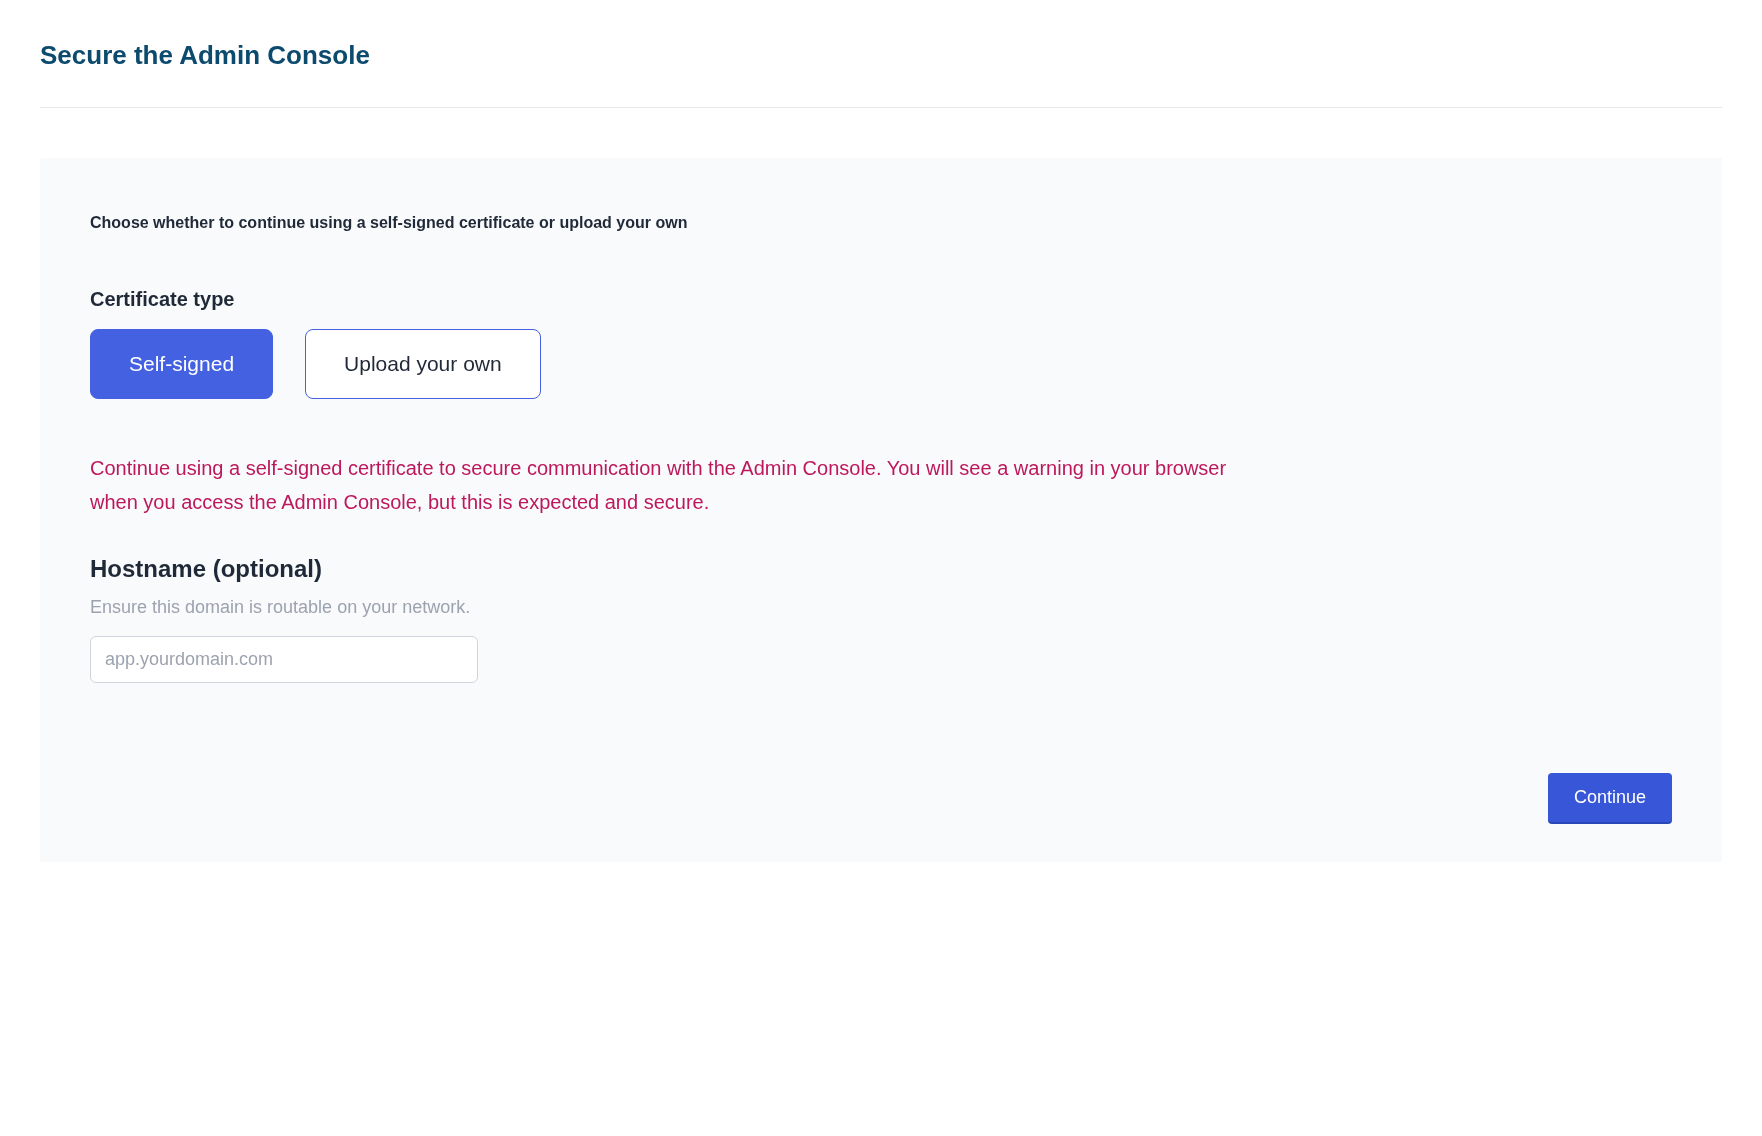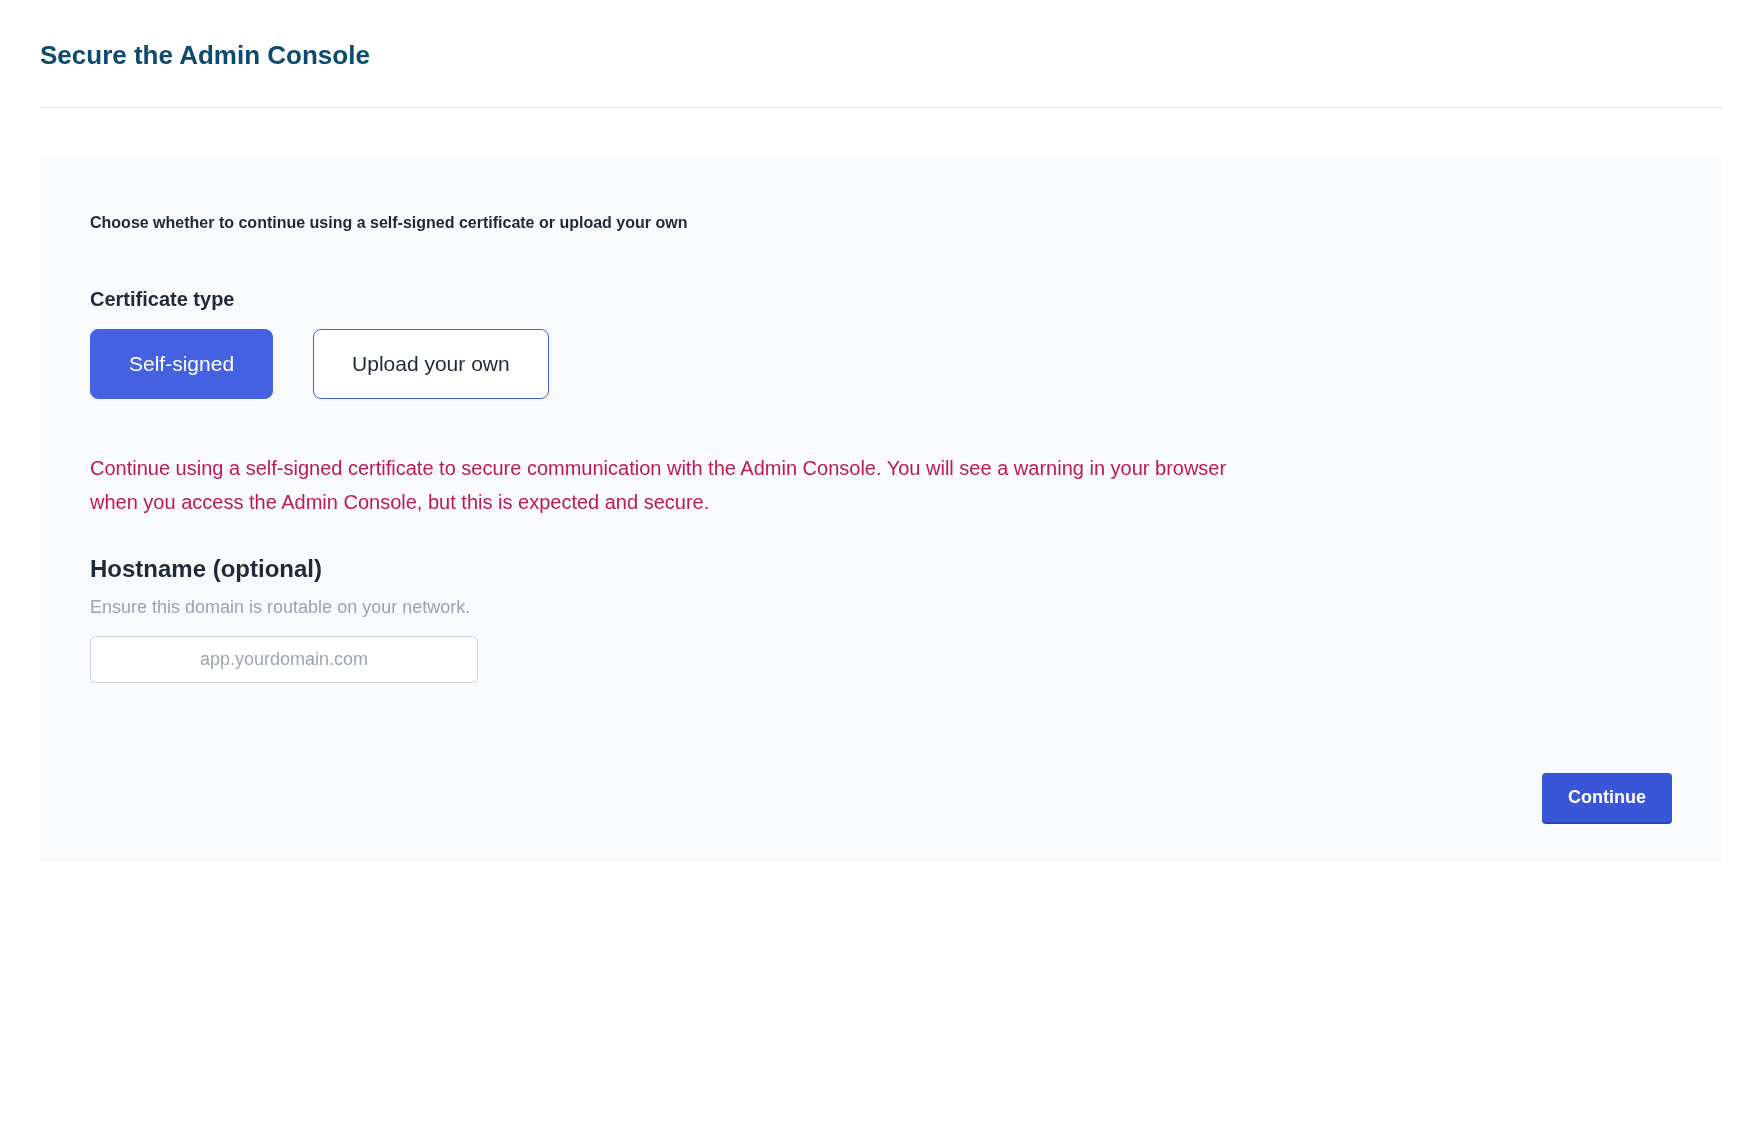--- a/index.html
+++ b/index.html
@@ -40,21 +40,21 @@
       margin-bottom: 56px;
     }
     .field-label {
       font-size: 20px;
       font-weight: 700;
       color: #1f2937;
       margin-bottom: 18px;
     }
     .toggle-group {
       display: flex;
-      gap: 40px;
+      gap: 32px;
       margin-bottom: 52px;
     }
     .toggle-btn {
       font-size: 21px;
       padding: 22px 38px;
       border-radius: 8px;
       cursor: pointer;
       border: 1px solid transparent;
       font-family: inherit;
     }
@@ -88,35 +88,34 @@
     }
     .text-input {
       width: 388px;
       padding: 12px 14px;
       font-size: 18px;
       border: 1px solid #d1d5db;
       border-radius: 6px;
       background: #ffffff;
       color: #1f2937;
       font-family: inherit;
-      text-align: center;
     }
     .text-input::placeholder {
       color: #9ca3af;
     }
     .actions {
       display: flex;
       justify-content: flex-end;
       margin-top: 90px;
     }
     .continue-btn {
       background: #3757d8;
       color: #ffffff;
       font-size: 18px;
-      font-weight: 700;
+      font-weight: 400;
       padding: 14px 26px;
       border: none;
       border-radius: 4px;
       cursor: pointer;
       font-family: inherit;
       box-shadow: 0 2px 0 #2a47b8;
     }
   </style>
 </head>
 <body>

